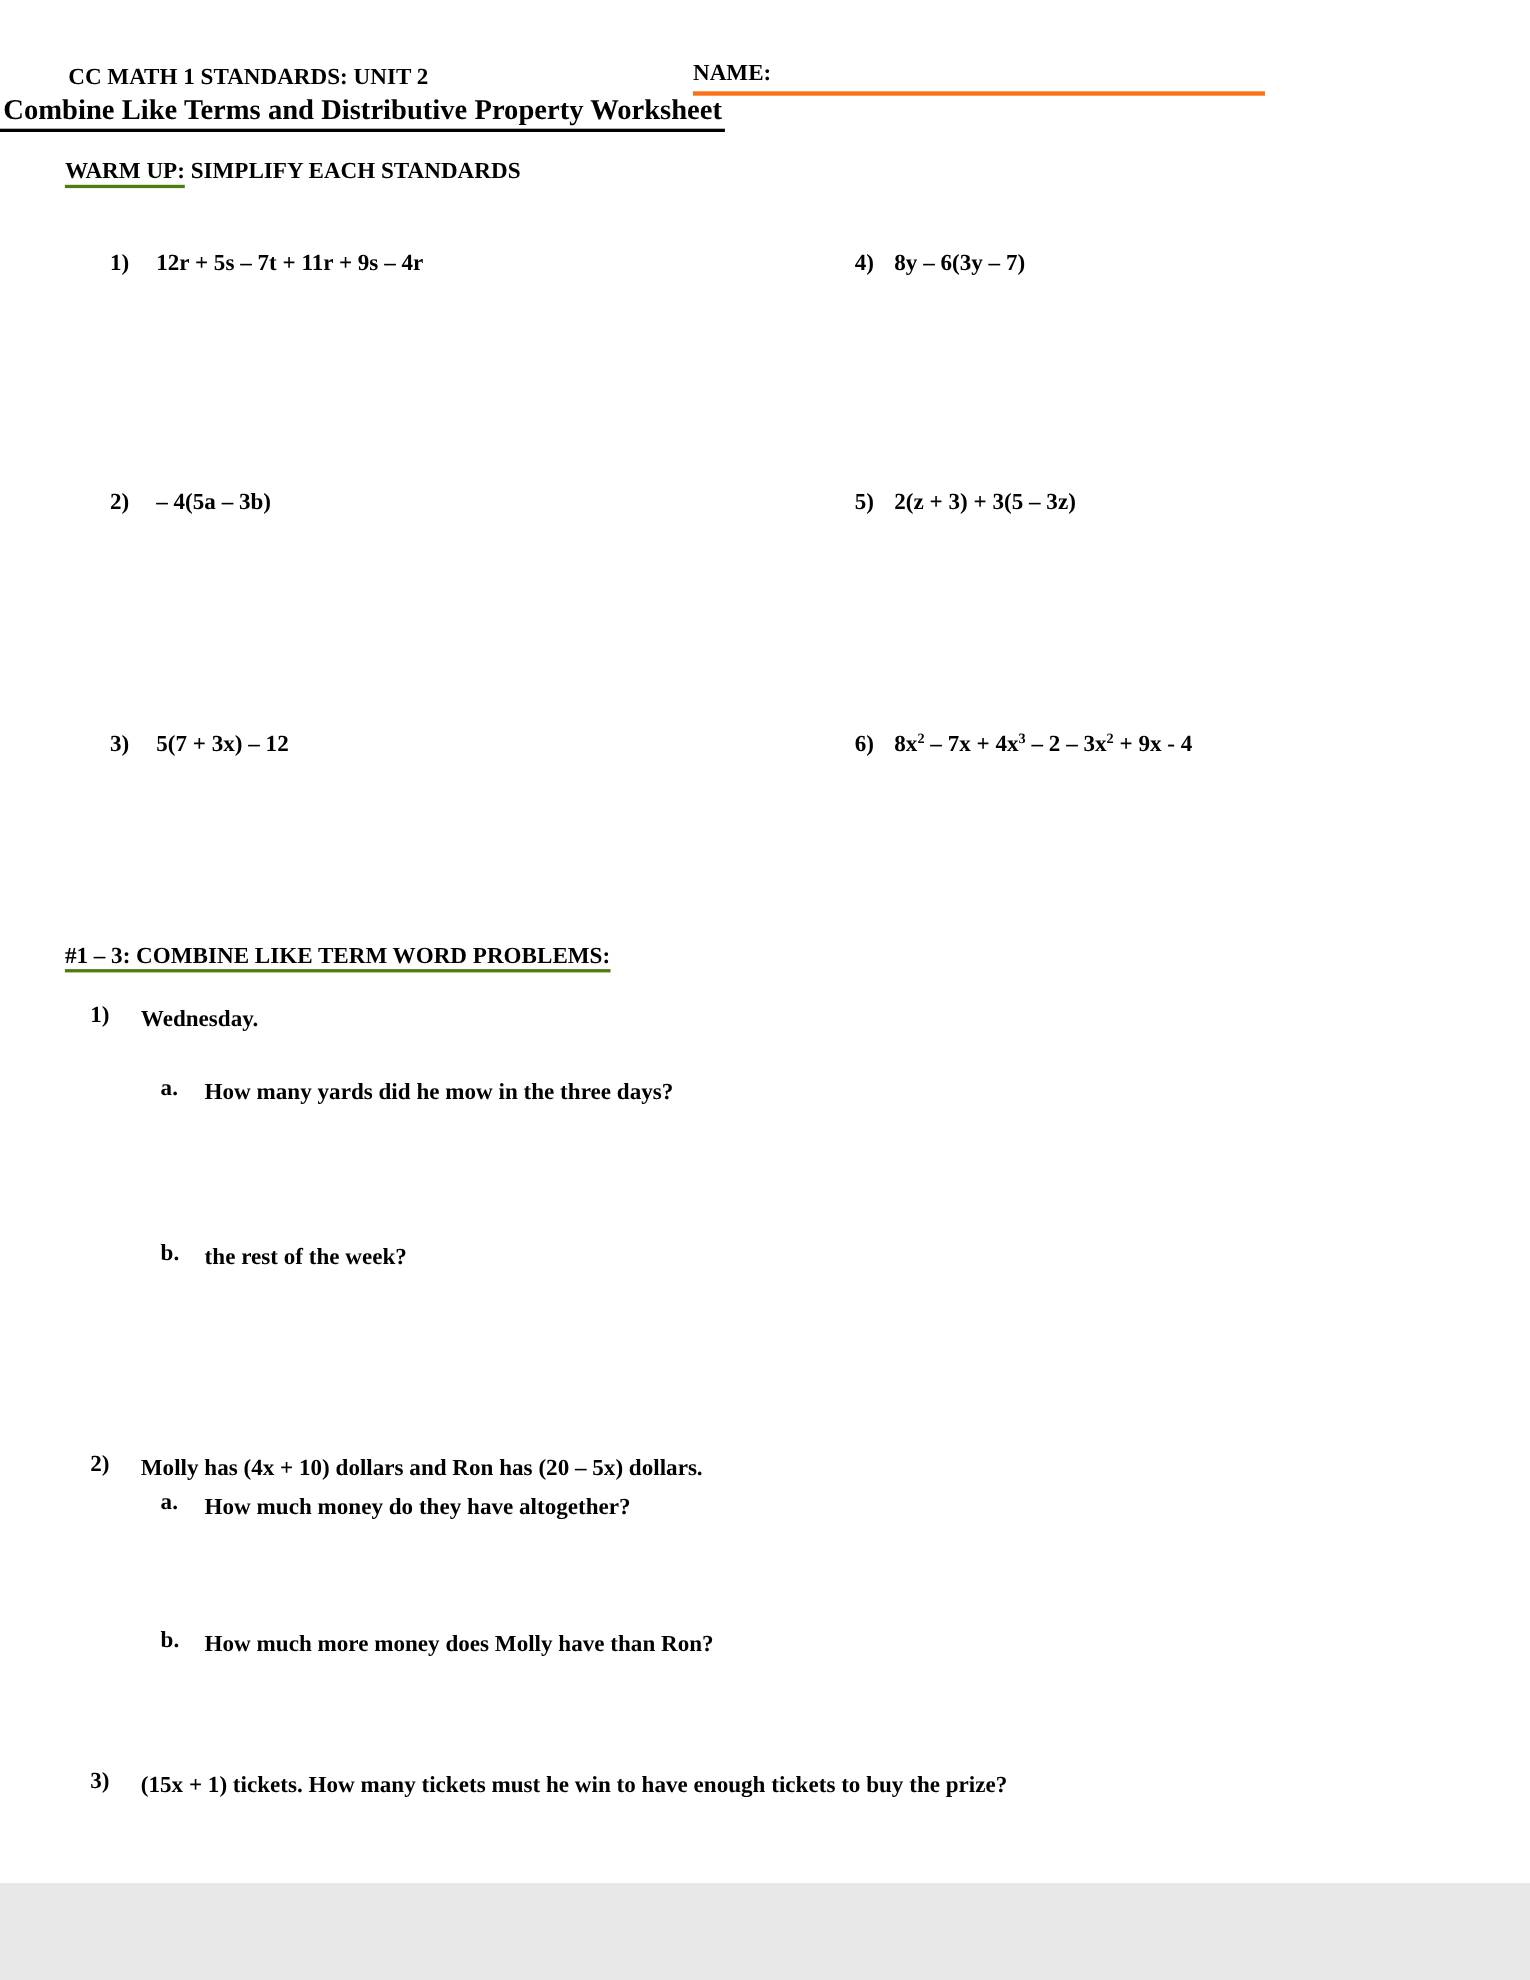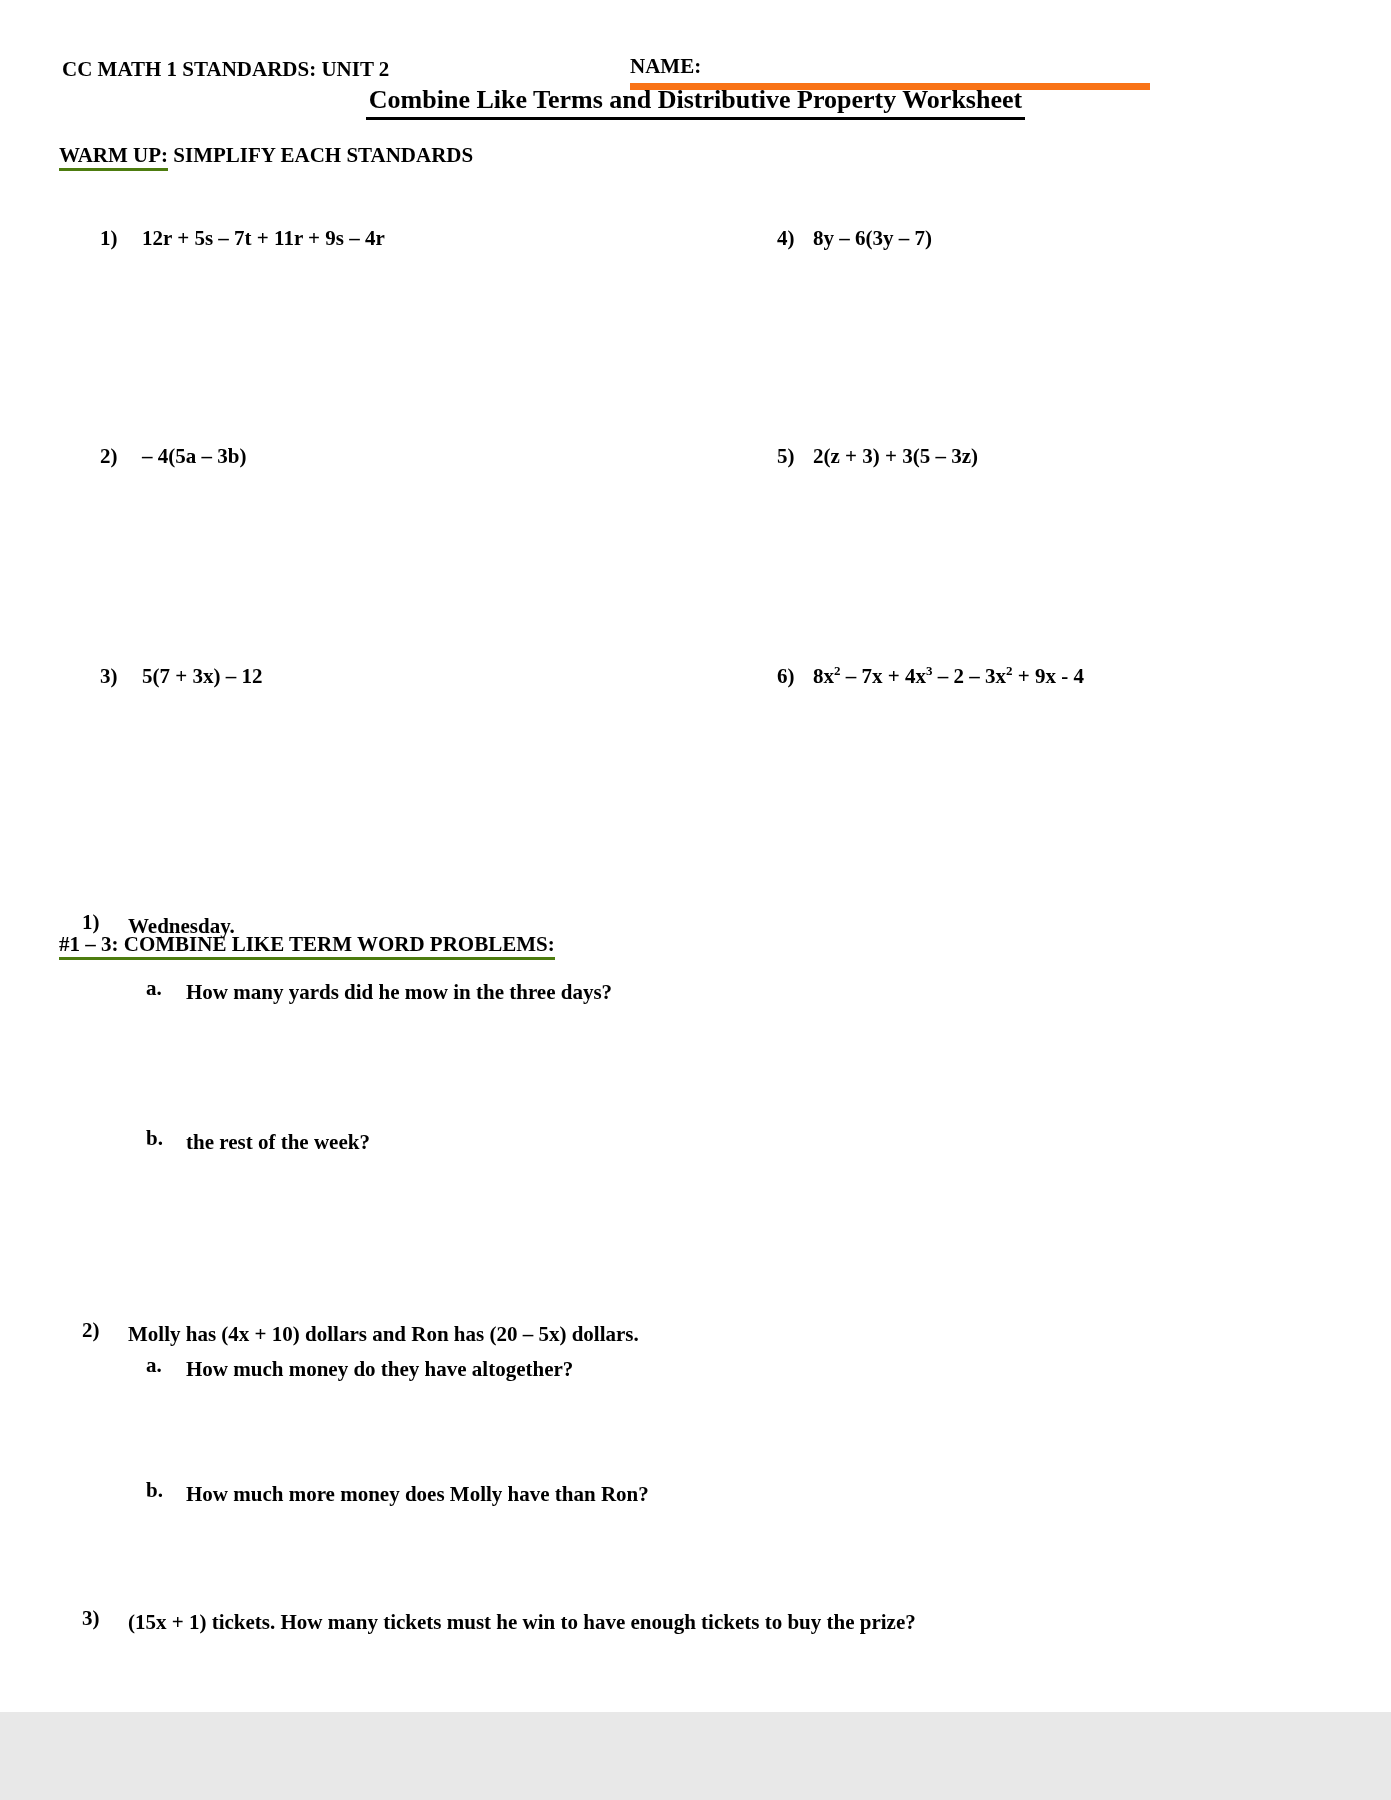--- a/index.html
+++ b/index.html
@@ -10,23 +10,23 @@
     background:#ffffff;
     color:#000000;
     font-family:"Liberation Serif", serif;
     font-weight:bold;
     font-size:21px;
     overflow:hidden;
     padding-left:16px;
   }
   .abs { position:absolute; white-space:nowrap; }
   .u2 { border-bottom:3px solid #4d7c0f; padding-bottom:1px;margin-top:32px; }
-  .title-wrap { left:0; top:85px; width:1391px; text-align:center; }
+  .title-wrap { left:0; top:85px; width:1391px; text-align:left; }
   .title-text { display:inline-block; font-size:26px; border-bottom:3px solid #000; padding:0 3px 2px 3px; }
-  .name-box { left:630px; top:54px; width:520px; height:29px; border-bottom:7px solid #f97316; }
+  .name-box { left:630px; top:54px; width:520px; height:29px; border-bottom:4px solid #f97316; }
   .wprob { display:flex; align-items:flex-start; }
   .wprob .num { flex:0 0 42px; }
   .wpitem { display:flex; align-items:flex-start; }
   .wpitem .num { flex:0 0 46px; }
   .lines div { line-height:33px; white-space:nowrap; }
   .part { display:flex; align-items:flex-start; }
   .part .plabel { flex:0 0 40px; }
   sup { font-size:13px; line-height:0; vertical-align:super; }
 </style>
 </head>
@@ -67,21 +67,21 @@
   </div>
   <div class="abs wprob" style="left:777px; top:444px;">
     <span class="num" style="flex-basis:36px;">5)</span>
     <span>2(z + 3) + 3(5 – 3z)</span>
   </div>
   <div class="abs wprob" style="left:777px; top:664px;">
     <span class="num" style="flex-basis:36px;">6)</span>
     <span>8x<sup>2</sup> – 7x + 4x<sup>3</sup> – 2 – 3x<sup>2</sup> + 9x - 4</span>
   </div>
 
-  <div class="abs" style="left:59px; top:932px;">
+  <div class="abs" style="left:59px; top:856px;">
     <span class="u2">#1 – 3: COMBINE LIKE TERM WORD PROBLEMS:</span>
   </div>
 
   <div class="abs wpitem" style="left:82px; top:910px;">
     <span class="num">1)</span>
     <span class="lines">
       <div>Wednesday.</div>
     </span>
   </div>
 

